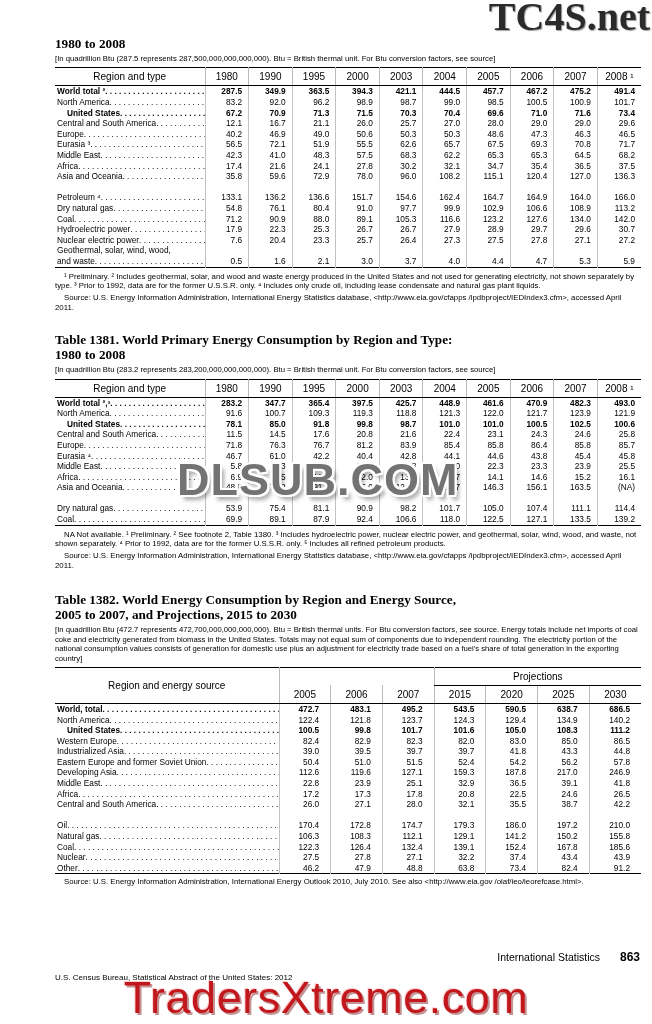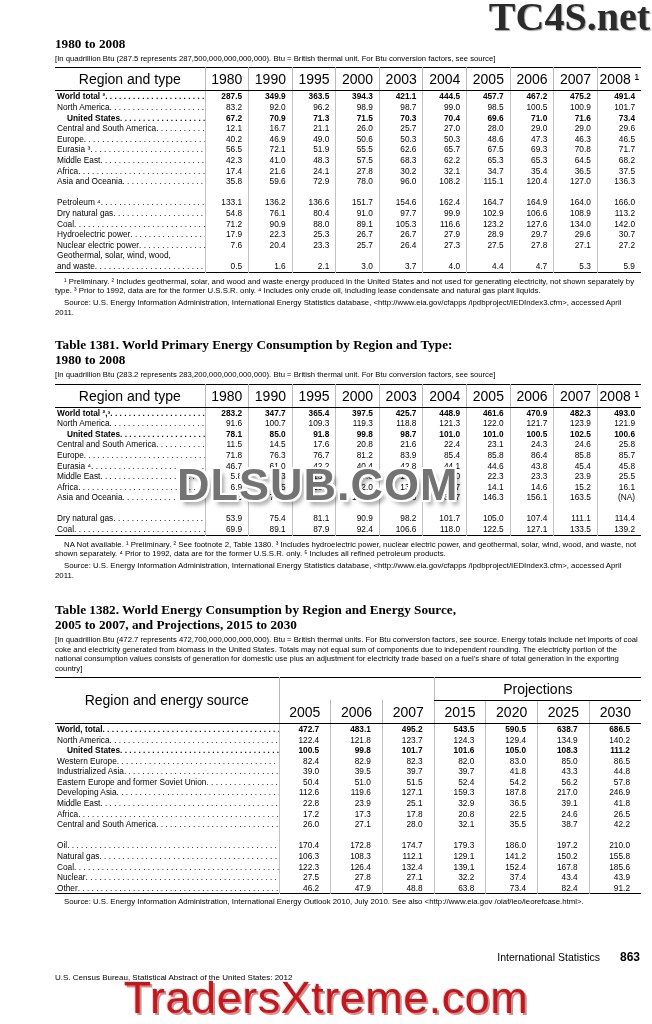--- a/index.html
+++ b/index.html
@@ -6,21 +6,21 @@
   body{width:652px;height:1024px;position:relative;background:#fff;color:#000;
        font-family:"Liberation Sans",sans-serif;overflow:hidden}
   .content{position:absolute;left:55px;top:36px;width:586px}
   .tsec{position:relative}
   .sec2{margin-top:20px}
   .sec3{margin-top:22px}
   .tbl-title{font-family:"Liberation Serif",serif;font-weight:bold;font-size:13.2px;line-height:15px}
   .tbl-note{font-size:7.7px;line-height:9.4px;margin:3px 0 0}
   .datatable{border-collapse:collapse;table-layout:fixed;width:100%;margin-top:4px;
              border-top:1.5px solid #000;border-bottom:1px solid #000}
-  .datatable th{font-weight:normal;font-size:14px;text-align:center;vertical-align:middle;
+  .datatable th{font-weight:normal;font-size:10px;text-align:center;vertical-align:middle;
                 padding:3px 1px;border-bottom:1px solid #000;border-left:1px solid #b9b9b9}
   .datatable th.lblhead{border-left:none}
   .datatable th.grp.empty{border-bottom:none}
   .datatable td{font-size:8.3px;line-height:10.6px;vertical-align:bottom;
                 border-left:1px solid #c2c2c2;padding:0}
   .datatable td.lbl{border-left:none;padding-left:2px}
   .datatable td.lbl.ind .t{padding-left:10px}
   .datatable td.val{text-align:right;padding-right:6px;white-space:nowrap}
   .proj td.val{padding-right:11px}
   .years col.c0{width:150px}

